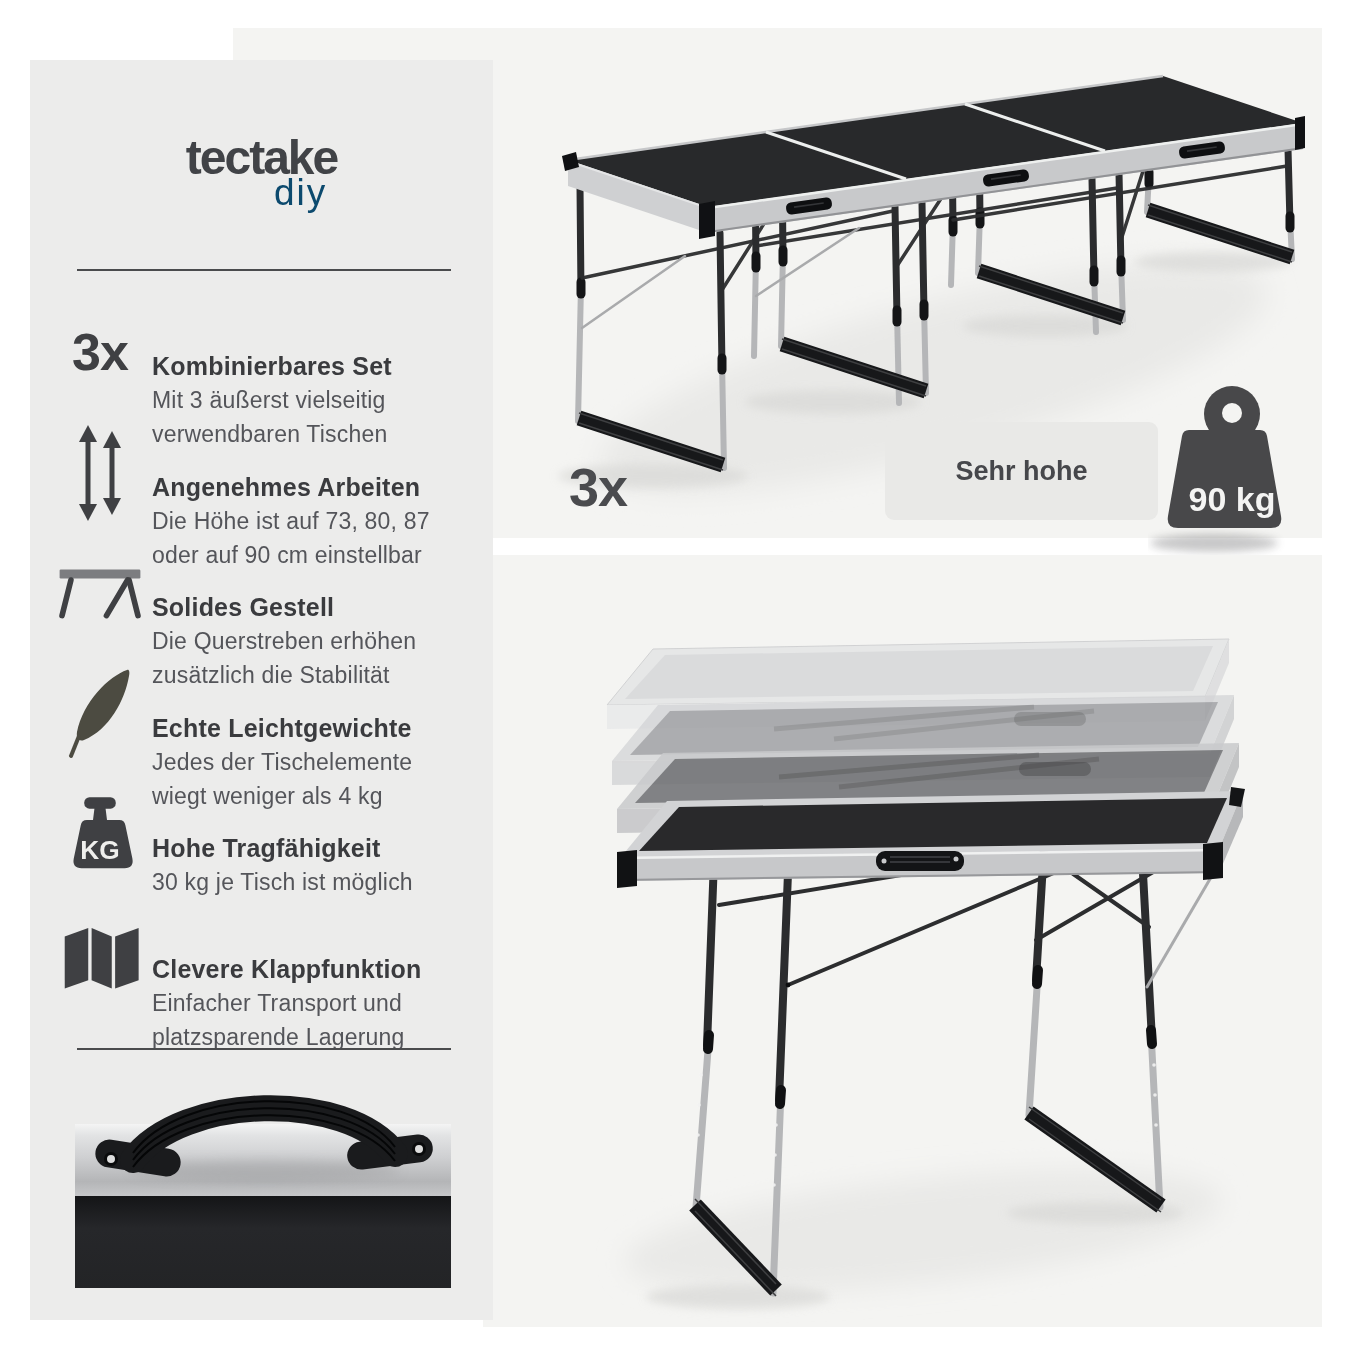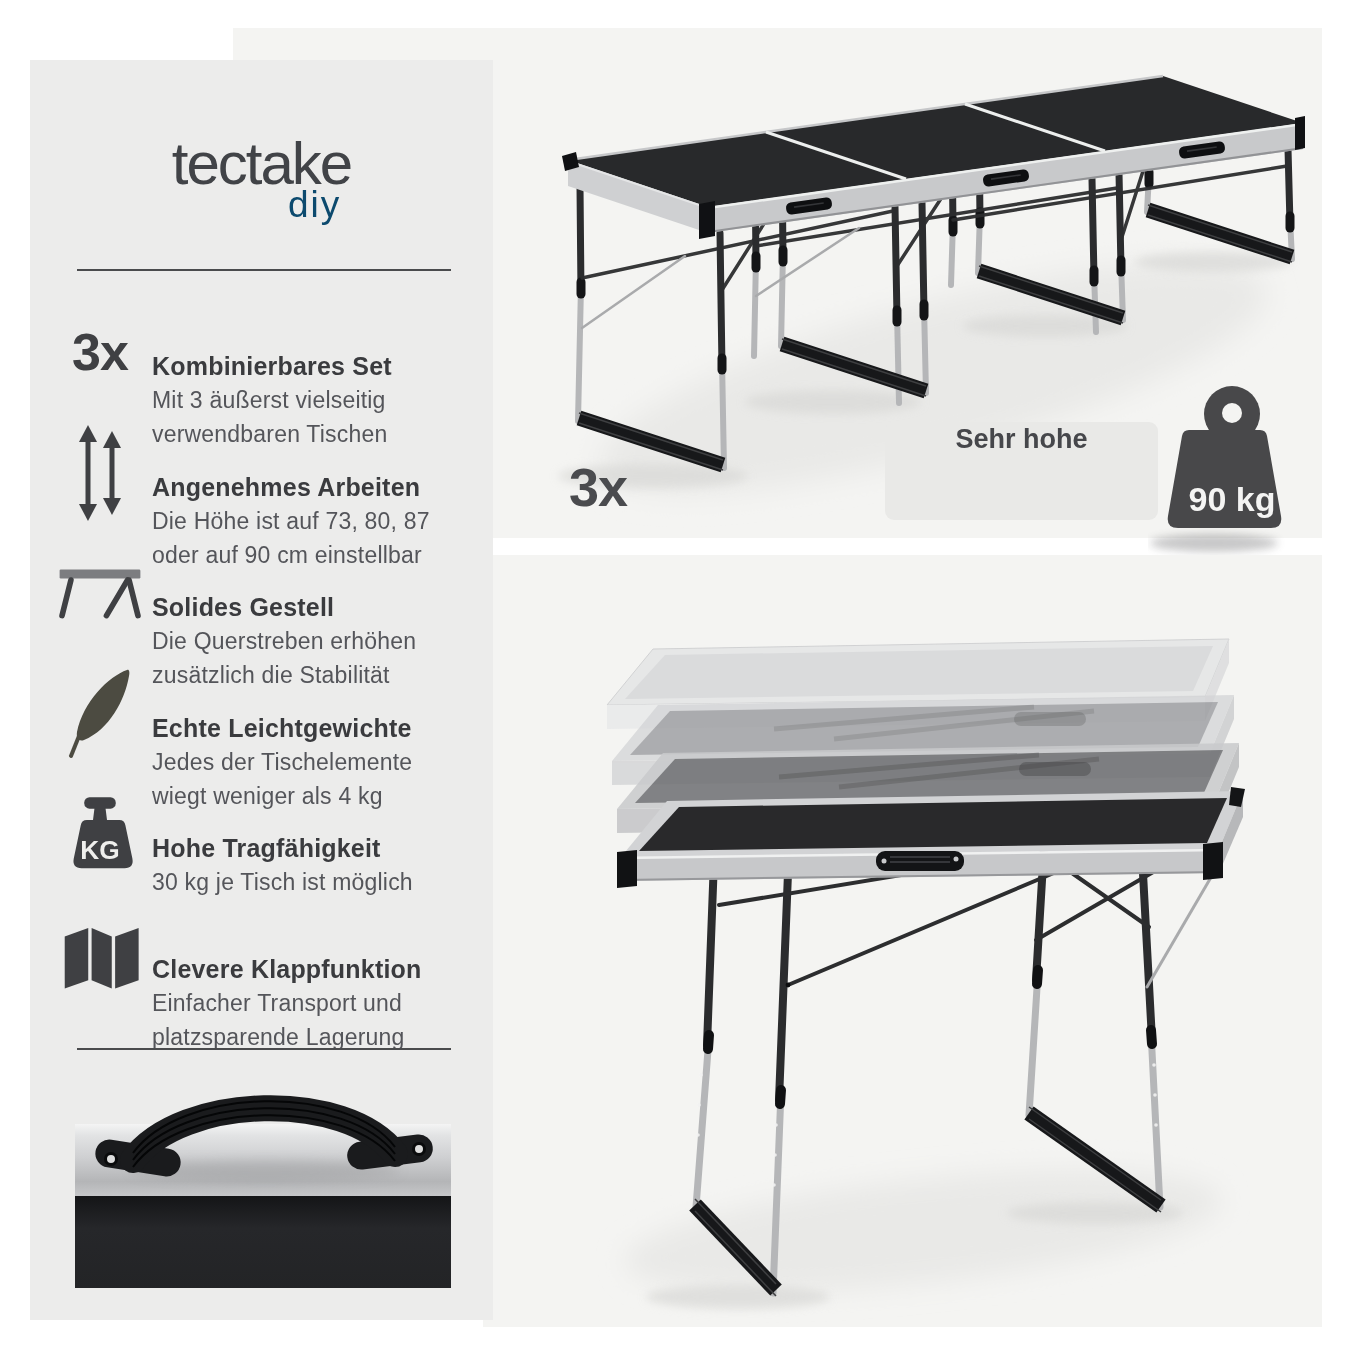--- a/index.html
+++ b/index.html
@@ -8,21 +8,21 @@
     font-family:"Liberation Sans","DejaVu Sans",sans-serif;overflow:hidden;
   }
   .abs{position:absolute;}
   
   .top-panel{left:233px;top:28px;width:1089px;height:510px;background:#f4f4f2;}
   .bottom-panel{left:483px;top:555px;width:839px;height:772px;background:#f4f4f2;}
   .sidebar{left:30px;top:60px;width:463px;height:1260px;background:#ececeb;z-index:3;}
   .photo-svg{position:absolute;left:0;top:0;width:100%;height:100%;display:block;}
   
   .brand{padding-top:74px;width:fit-content;margin:0 auto;}
-  .brand-name{font-size:60px;font-weight:400;color:#414347;letter-spacing:-2px;line-height:1;}
+  .brand-name{font-size:48px;font-weight:700;color:#414347;letter-spacing:-2px;line-height:1;}
   .brand-sub{font-size:37px;font-weight:400;color:#0c4a6e;letter-spacing:2px;text-align:right;margin-top:-8px;padding-right:10px;line-height:1;}
   .rule{position:absolute;left:47px;width:374px;height:2px;background:#4a4b4d;}
   .rule-1{top:209px;}
   .rule-2{top:988px;}
   .features{position:absolute;left:28px;top:242px;right:6px;}
   .feature{height:120.5px;display:flex;align-items:flex-start;}
   .f-icon{width:84px;height:100px;flex:0 0 84px;display:flex;align-items:center;justify-content:center;margin-right:10px;}
   .f-text{flex:1;margin-top:47px;}
   .f-title{font-size:25px;font-weight:700;color:#3a3b3e;line-height:34px;letter-spacing:.2px;}
   .f-line{font-size:23px;font-weight:400;color:#54555a;line-height:34px;letter-spacing:.2px;}
@@ -30,21 +30,21 @@
   
   .handle-photo{position:absolute;left:45px;top:1010px;width:376px;height:220px;background:#ececeb;overflow:hidden;}
   .silver-band{position:absolute;left:0;right:0;top:54px;height:72px;
     background:linear-gradient(#f4f4f4,#e2e3e4 16%,#cfd0d2 46%,#b4b5b7 80%,#c6c7c9);}
   .black-band{position:absolute;left:0;right:0;top:126px;height:92px;
     background:linear-gradient(#141517,#26272a 35%,#232426);}
   .handle-svg{position:absolute;left:0;top:0;width:376px;height:220px;}
   
   .qty-label{left:336px;top:432px;font-size:54px;font-weight:700;color:#4a4b4e;letter-spacing:-1px;line-height:1;}
   .load-badge{left:652px;top:394px;width:273px;height:98px;background:#e9e9e7;border-radius:9px;
-    display:flex;flex-direction:column;justify-content:flex-start;text-align:center;}
+    display:flex;flex-direction:column;justify-content:center;text-align:center;}
   .badge-l1{font-size:27px;font-weight:700;color:#46474b;line-height:34px;}
   .badge-l2{font-size:26px;font-weight:400;color:#54555a;line-height:34px;}
   .weight-wrap{left:915px;top:352px;width:168px;height:178px;}
 </style>
 </head>
 <body>
 
 <div>
 
   <div class="abs top-panel">

